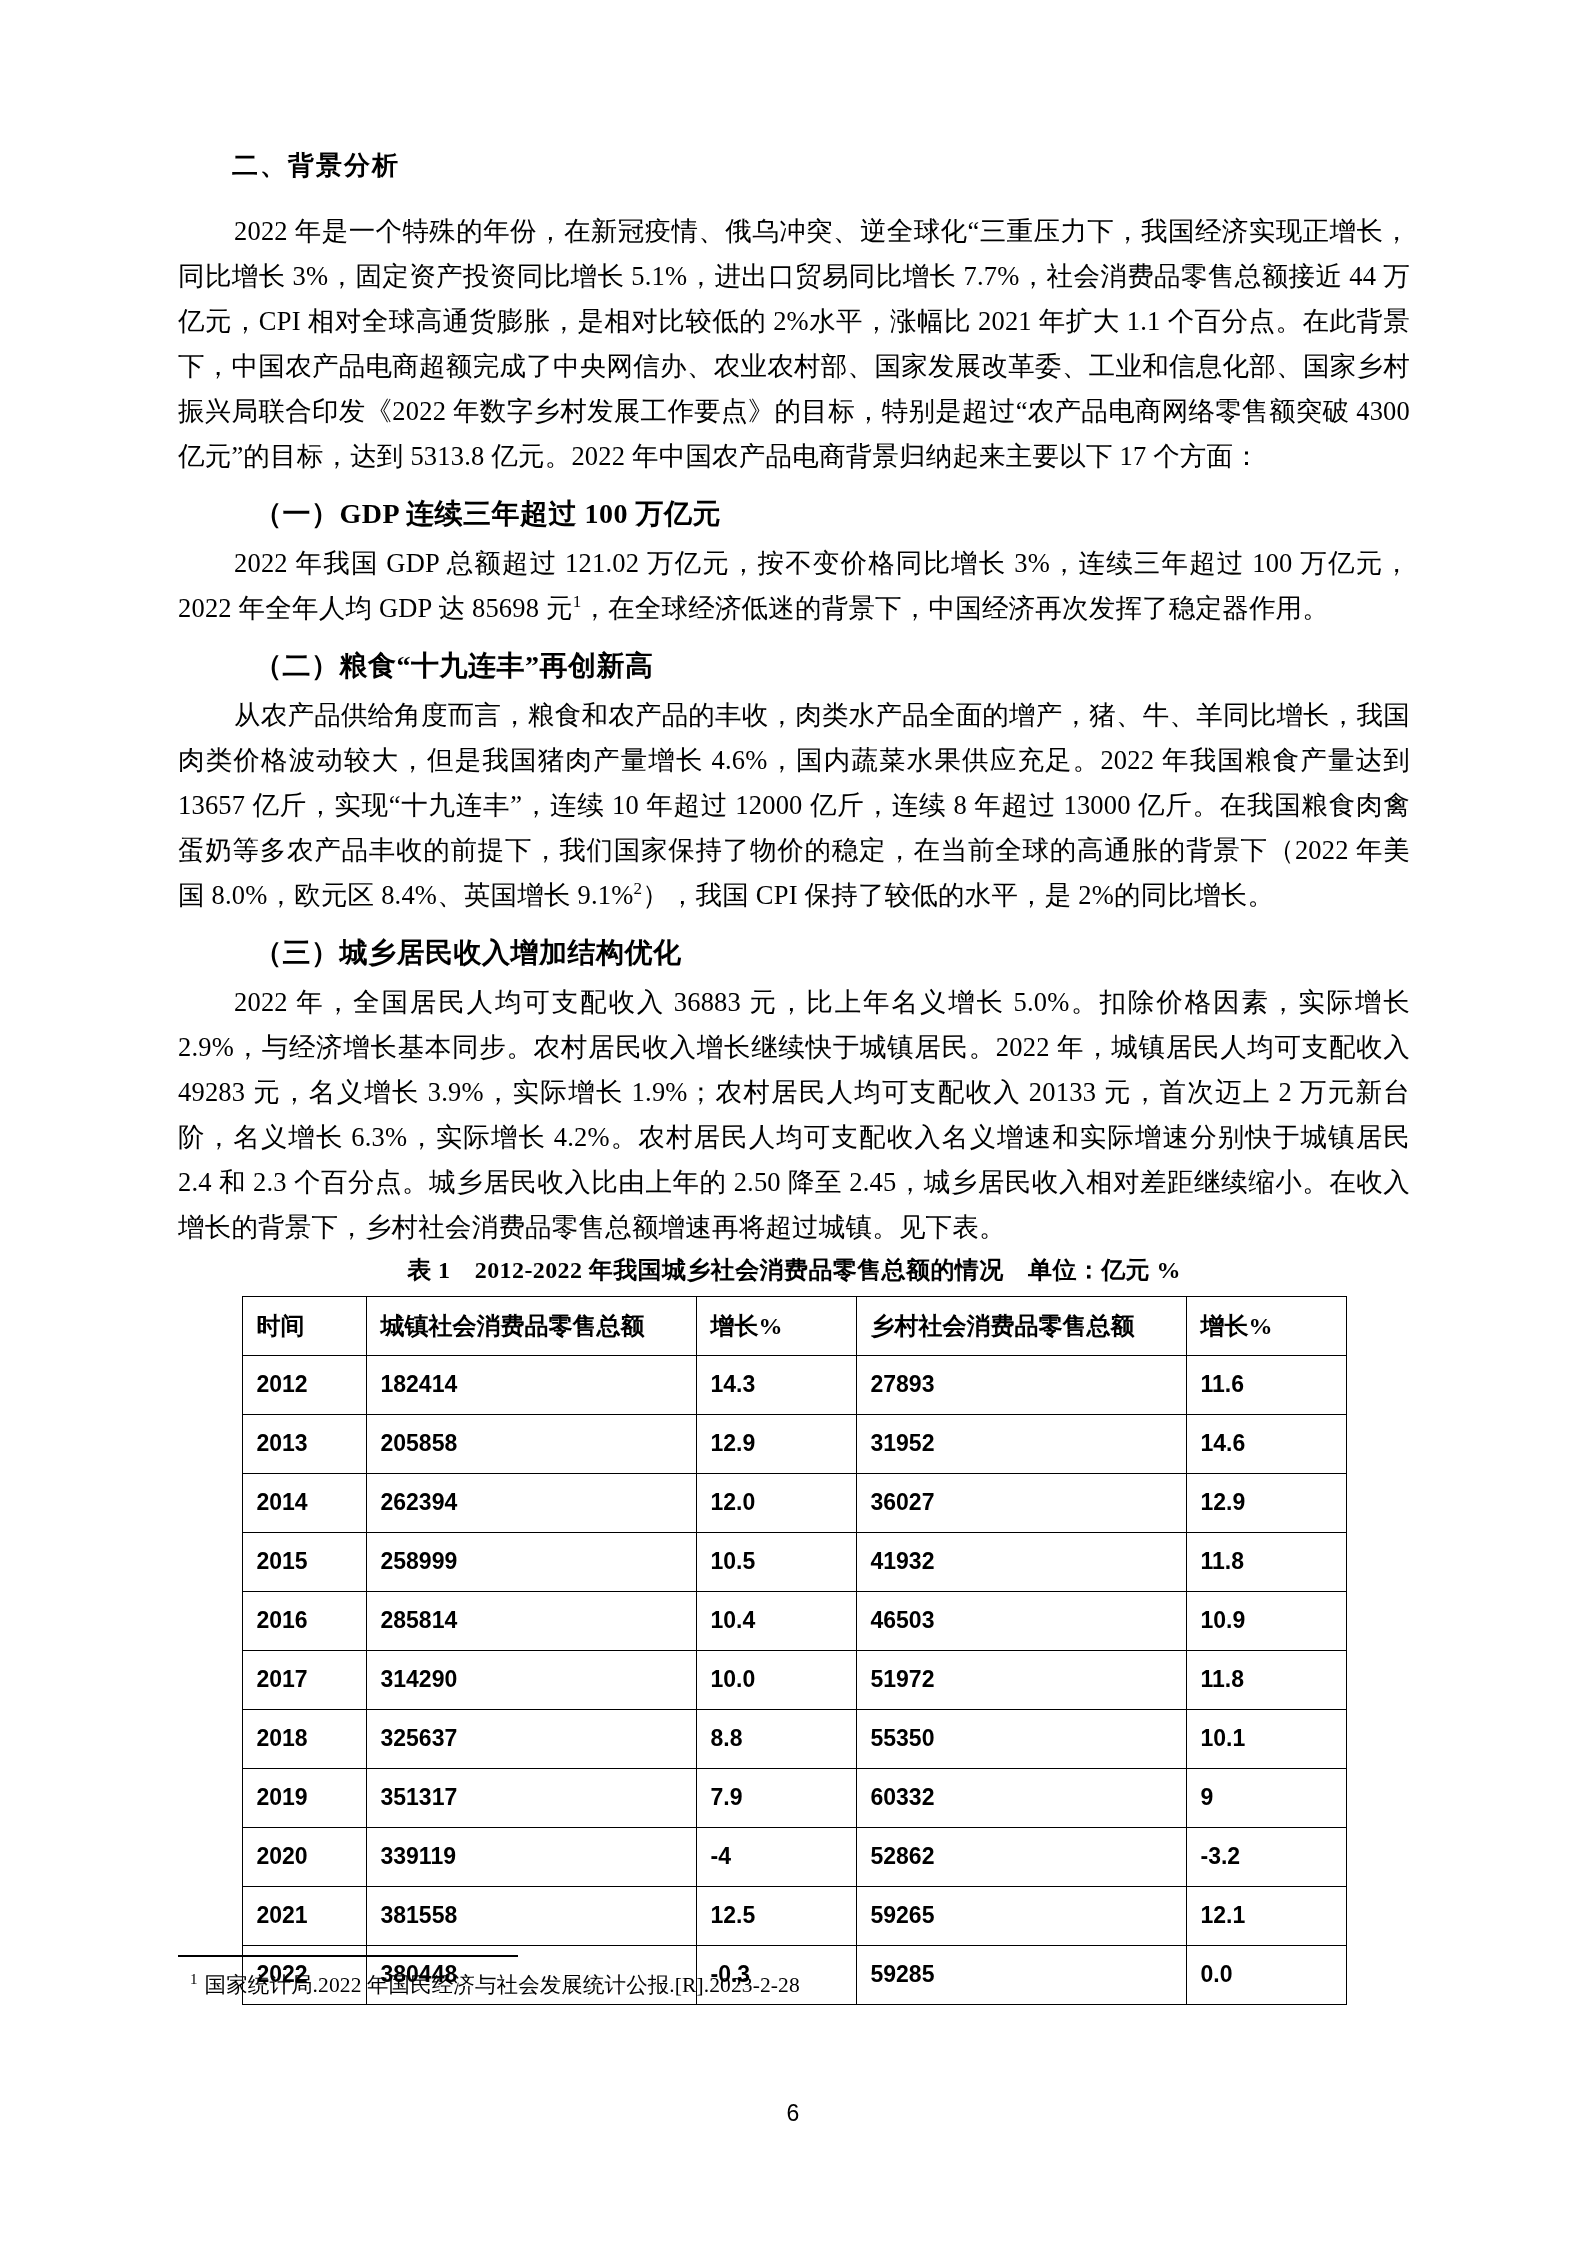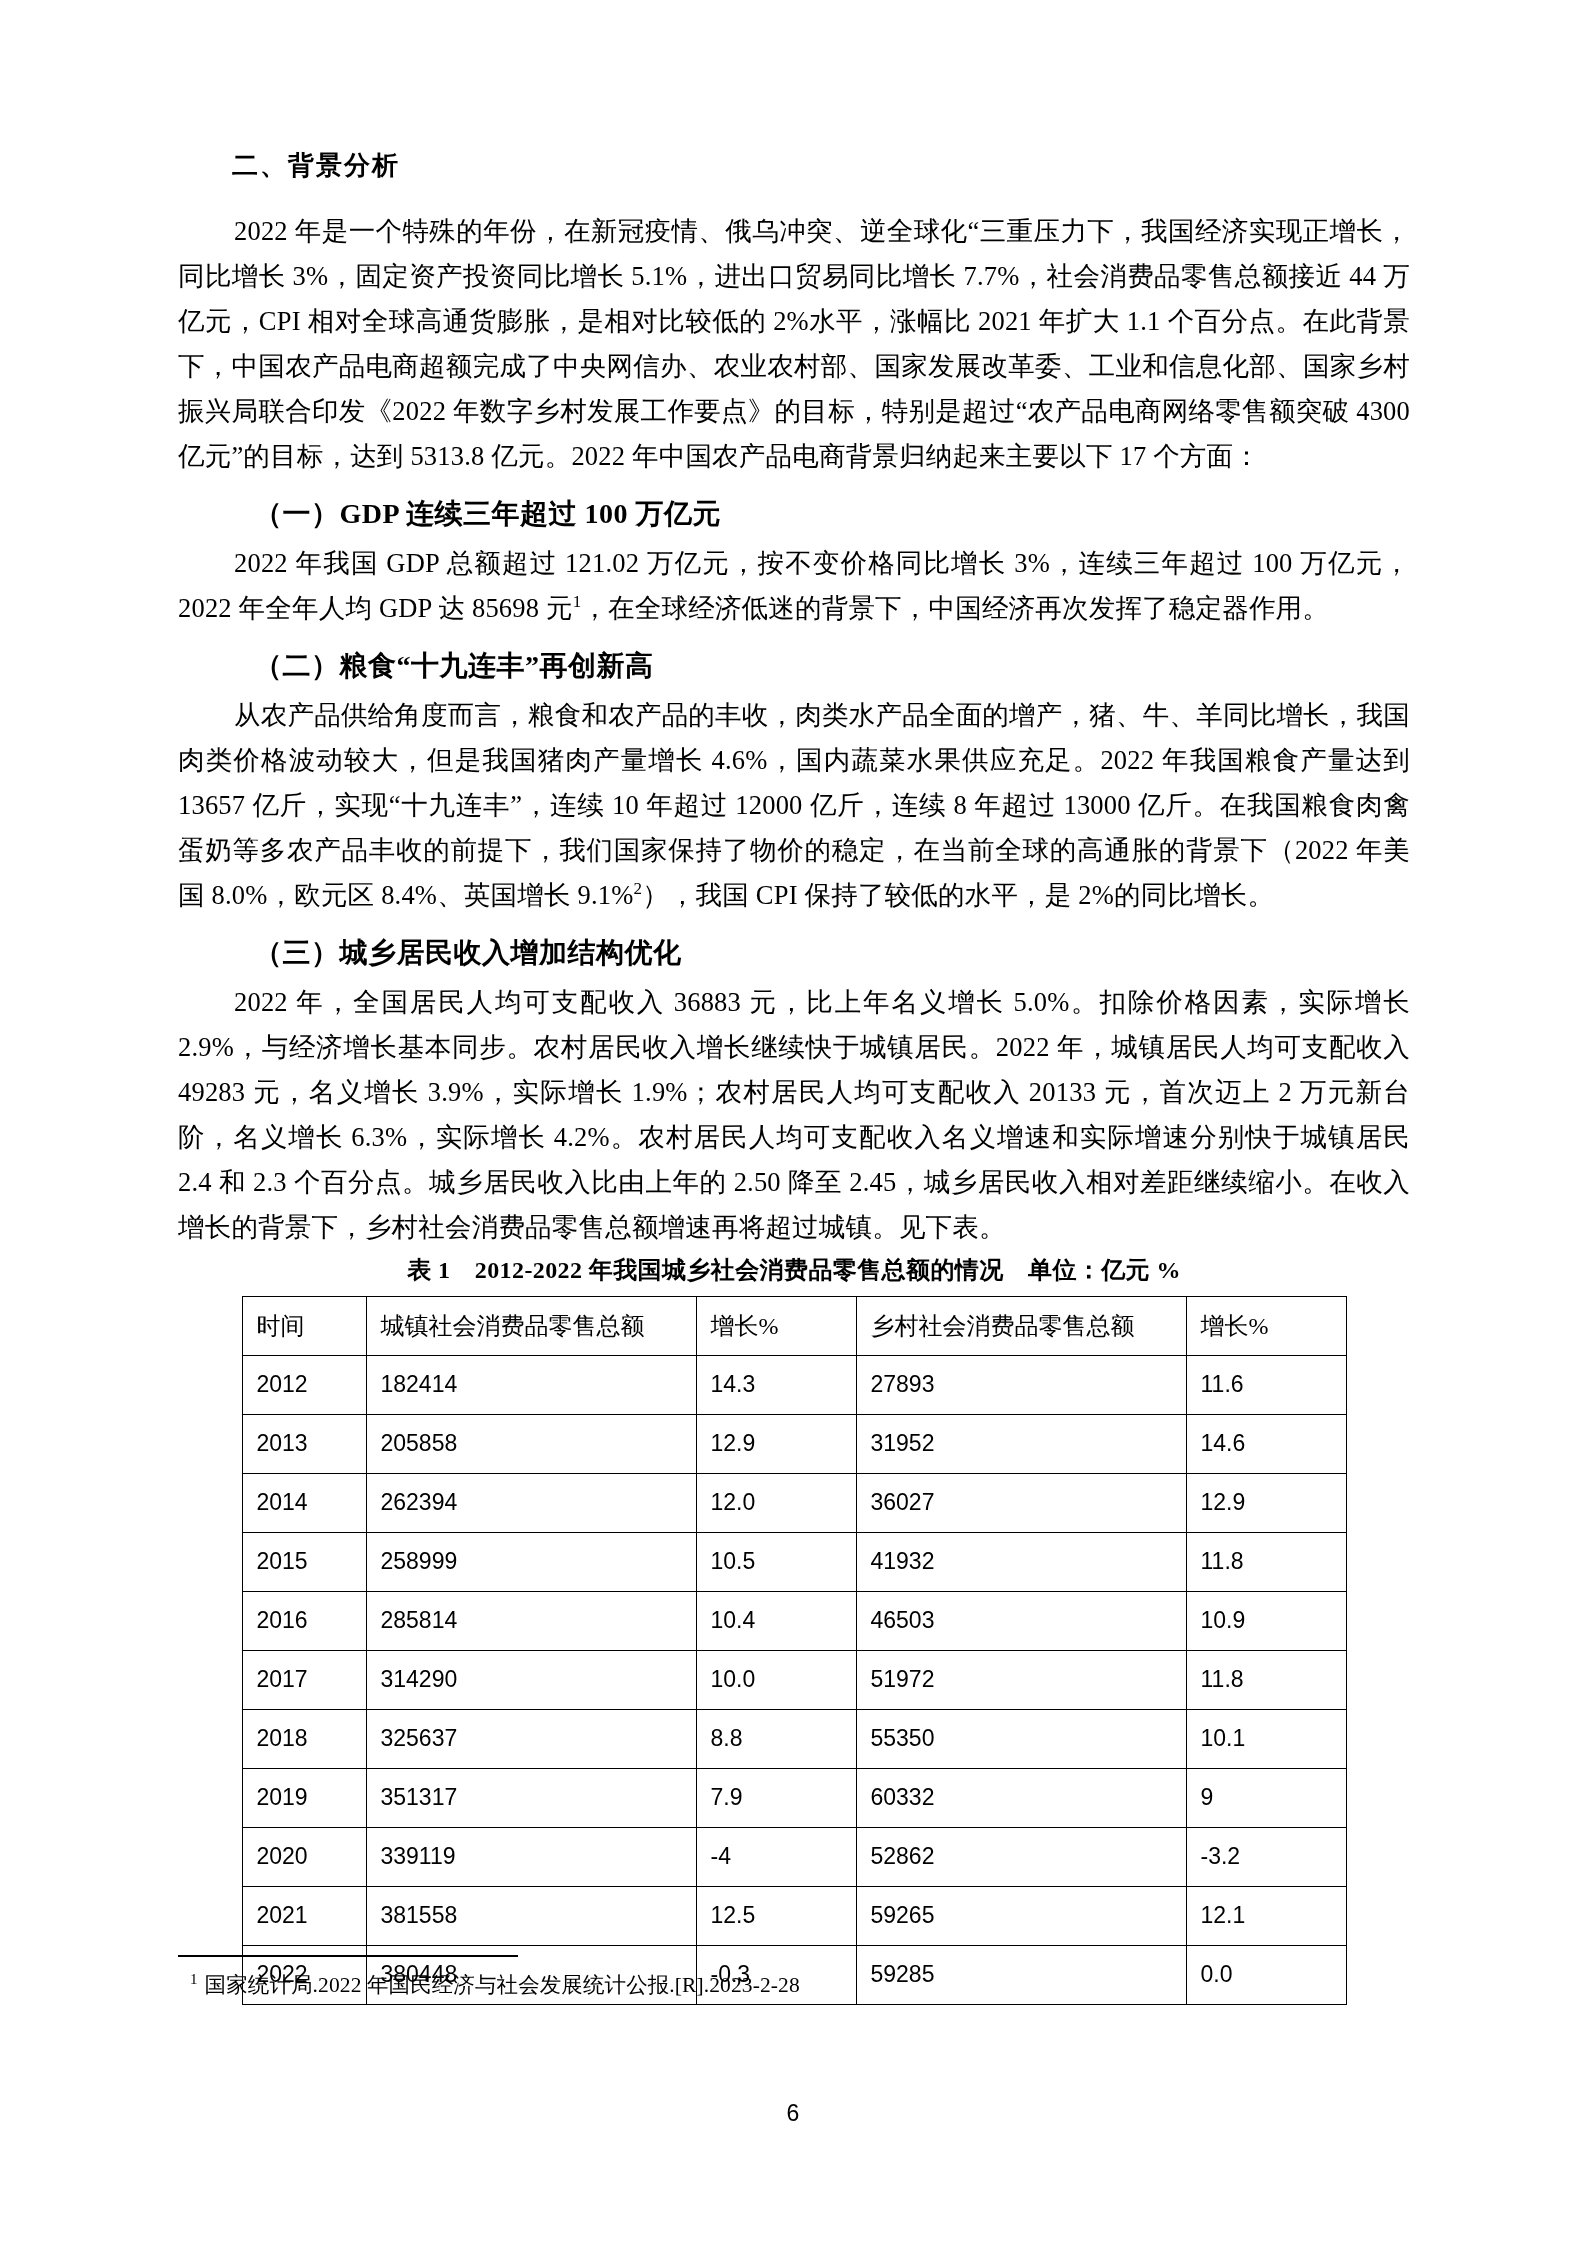--- a/index.html
+++ b/index.html
@@ -75,21 +75,21 @@
   }
   table.data-table {
     border-collapse: collapse;
     margin: 0 auto;
     width: 1000px;
     table-layout: fixed;
   }
   table.data-table td, table.data-table th {
     border: 1.4px solid #000000;
     font-size: 23px;
-    font-weight: normal;
+    font-weight: bold;
     text-align: left;
     padding: 9px 14px;
     height: 40px;
     font-family: "Liberation Sans", "DejaVu Sans", sans-serif;
     vertical-align: middle;
   }
   table.data-table thead td {
     font-family: "Liberation Serif", "DejaVu Serif", serif;
     font-size: 24px;
   }

